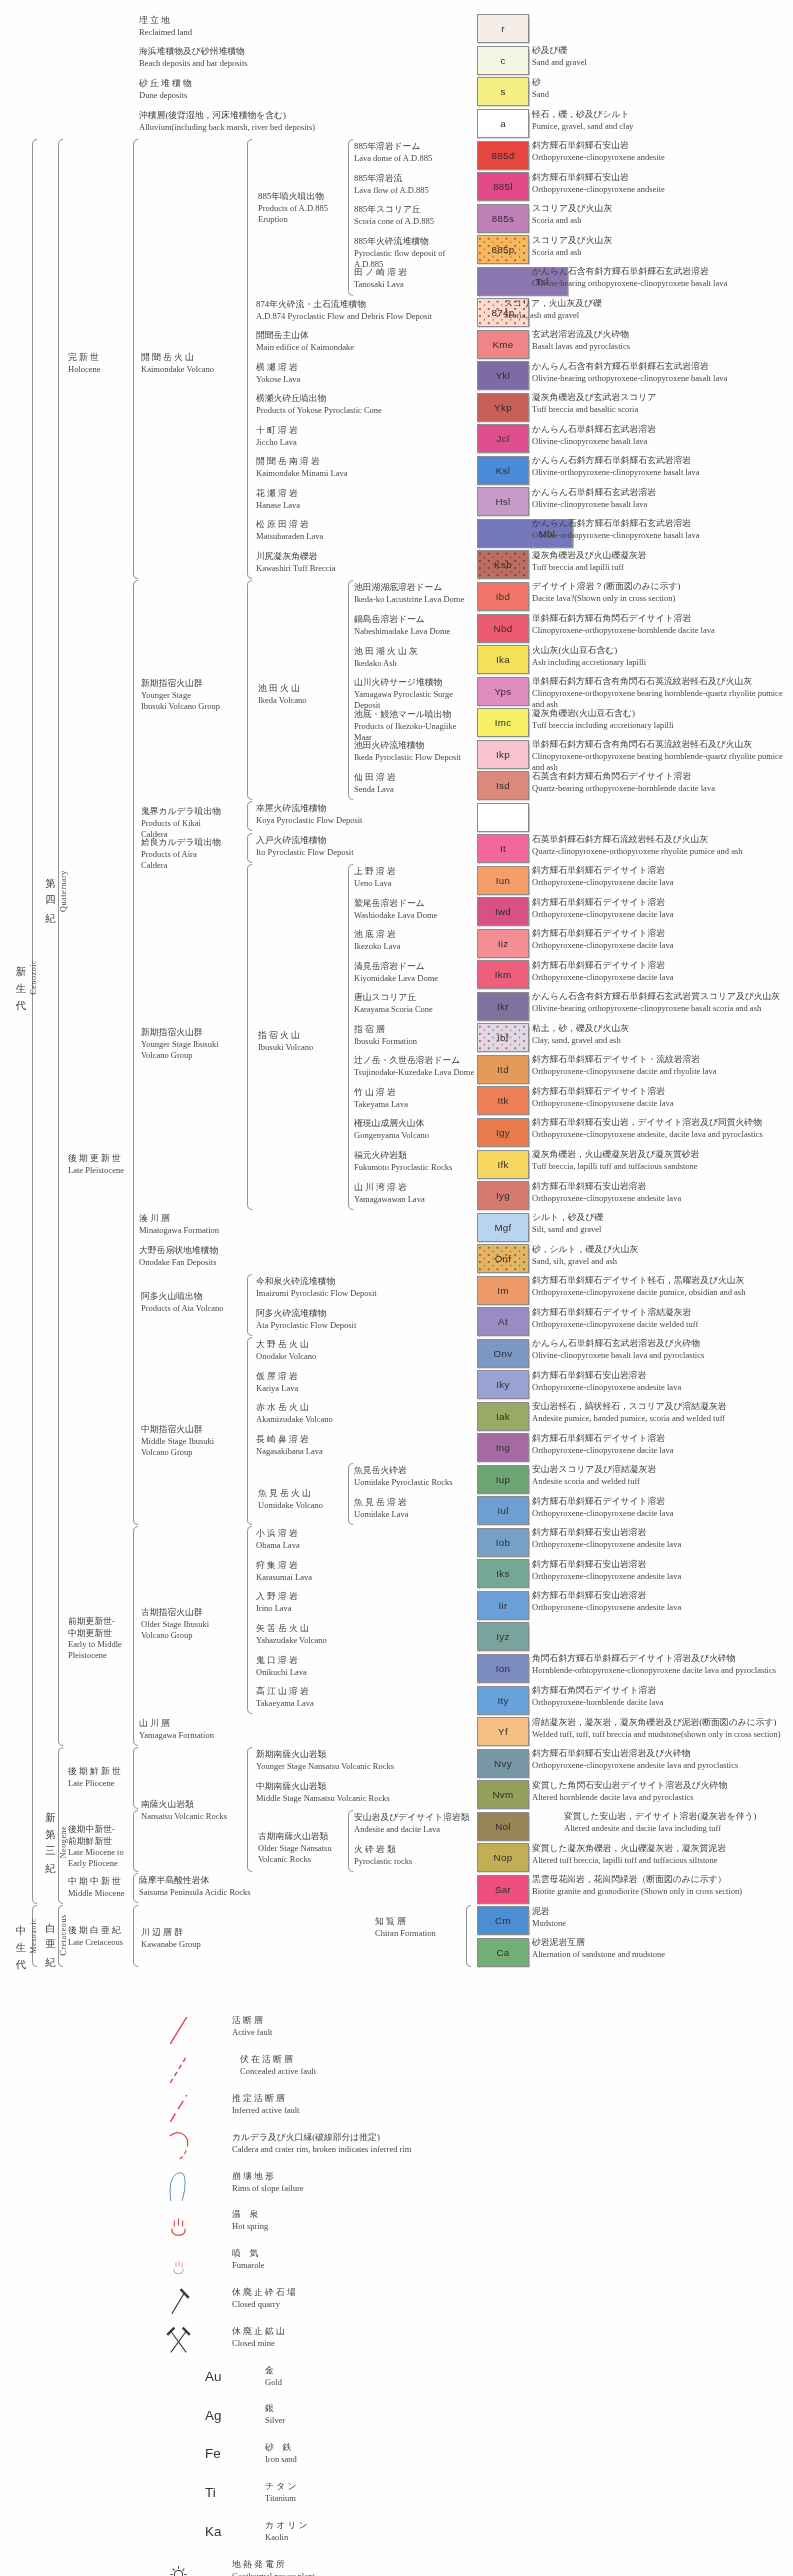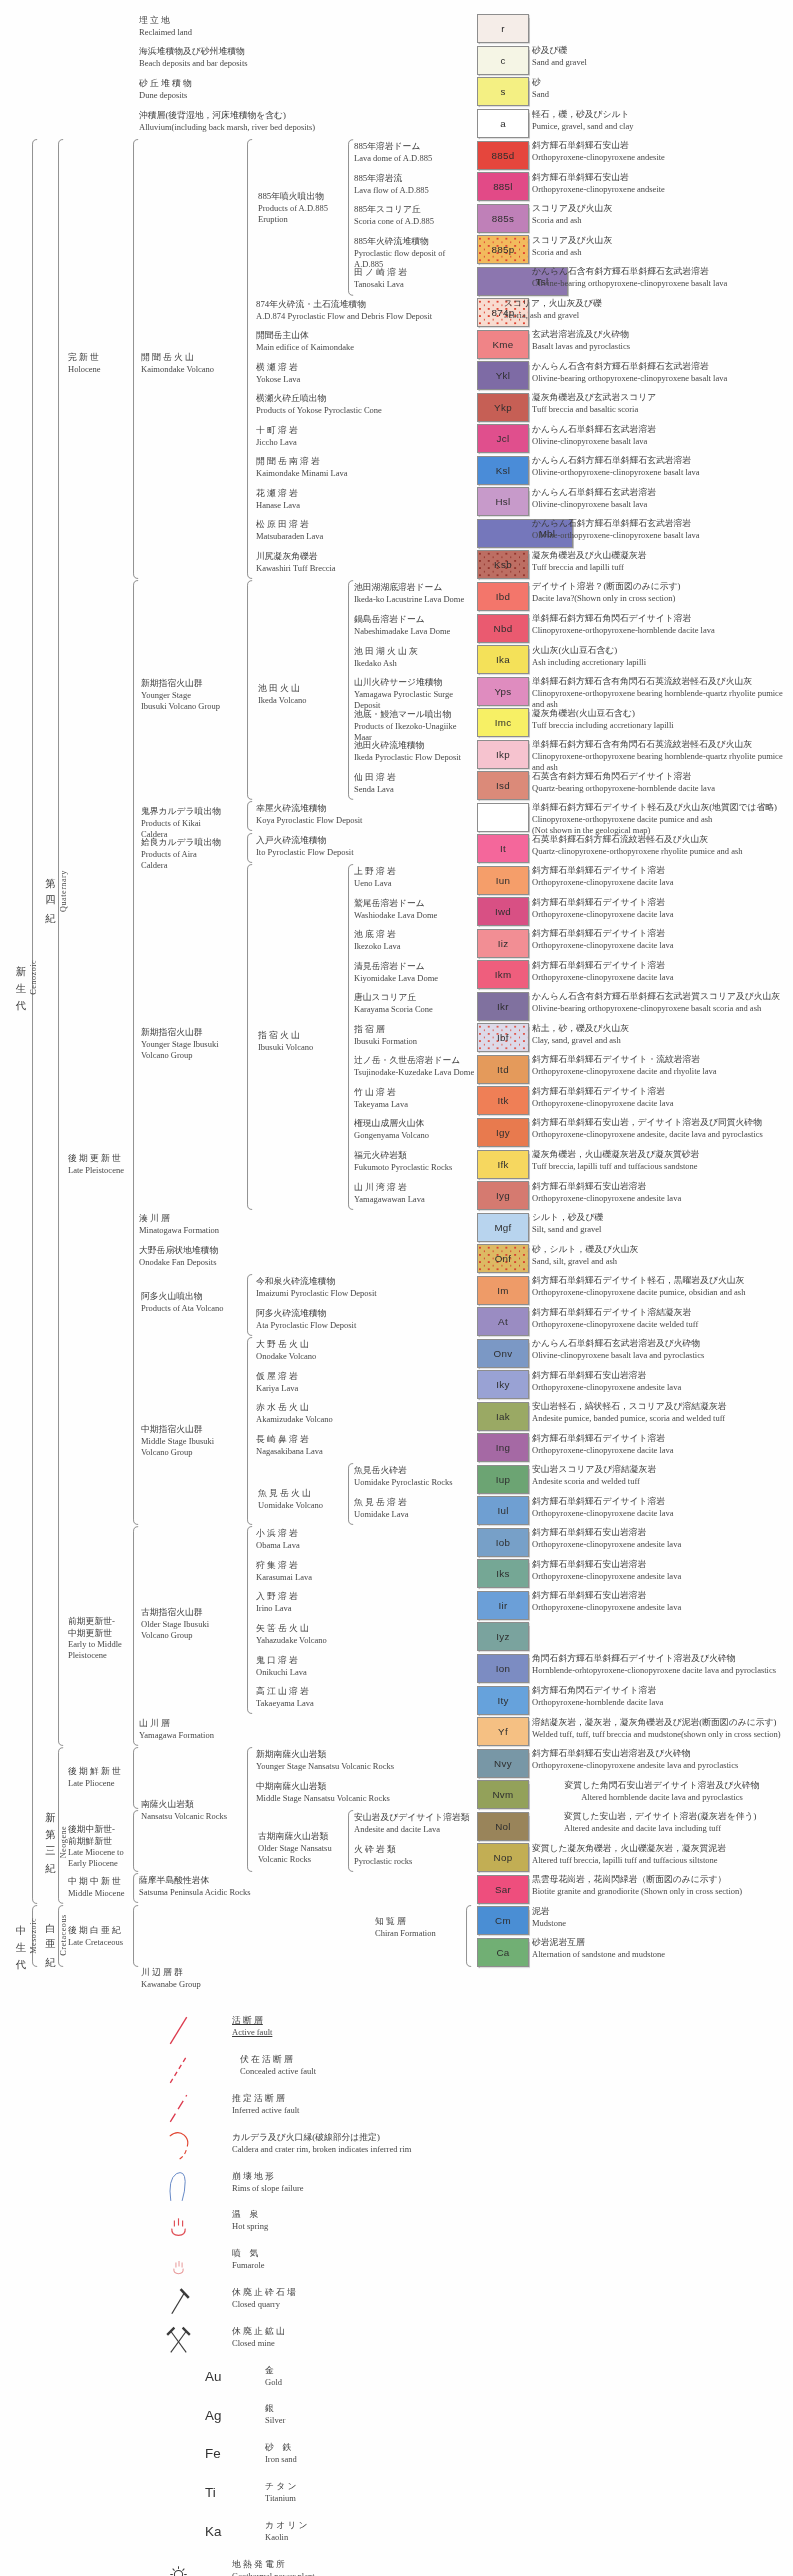--- a/index.html
+++ b/index.html
@@ -215,21 +215,21 @@
     </div>
     <div class="bracket" style="left: 247px; top: 1747px; width: 6.2px; height: 125px;">
       <svg width="6.2" height="125" viewBox="0 0 12 242.60000000000036">
     <path d="M10,1 Q1,1 1,10 L1,232.60000000000036 Q1,241.60000000000036 10,241.60000000000036" fill="none" stroke="#5a5a5a" stroke-width="1.3"></path>
       </svg>
     </div>
     <div class="hlabel" style="left: 141px; top: 1799px; width: 112px;">
       <div class="jp">南薩火山岩類</div>
       <div class="en">Nansatsu Volcanic Rocks</div>
     </div>
-    <div class="hlabel" style="left: 141px; top: 1927px; width: 112px; margin-top: 40px;">
+    <div class="hlabel" style="left: 141px; top: 1927px; width: 112px;">
       <div class="jp">川 辺 層 群</div>
       <div class="en">Kawanabe Group</div>
     </div>
     <div class="bracket" style="left: 348px; top: 139px; width: 6.2px; height: 157px;">
       <svg width="6.2" height="157" viewBox="0 0 12 303.8">
     <path d="M10,1 Q1,1 1,10 L1,293.8 Q1,302.8 10,302.8" fill="none" stroke="#5a5a5a" stroke-width="1.3"></path>
       </svg>
     </div>
     <div class="hlabel" style="left: 258px; top: 191px; width: 99px;">
       <div class="jp">885年噴火噴出物</div>
@@ -551,25 +551,20 @@
     </div>
     <div class="lith" style="left: 532px; top: 771px; width: 260px;">
       <div class="jp">石英含有斜方輝石角閃石デイサイト溶岩</div>
       <div class="en">Quartz-bearing orthopyroxene-hornblende dacite lava</div>
     </div>
     <div class="unit-name" style="left: 256px; top: 803px; width: 216px;">
       <div class="jp">幸屋火砕流堆積物</div>
       <div class="en">Koya Pyroclastic Flow Deposit</div>
     </div>
     <div class="swatch" style="left: 477px; top: 803px; background: rgb(255, 255, 255);"></div>
-    <div class="lith" style="left: 532px; top: 802px; width: 260px;">
-      <div class="jp">単斜輝石斜方輝石デイサイト軽石及び火山灰(地質図では省略)</div>
-      <div class="en">Clinopyroxene-orthopyroxene dacite pumice and ash
-(Not shown in the geological map)</div>
-    </div>
     <div class="unit-name" style="left: 256px; top: 835px; width: 216px;">
       <div class="jp">入戸火砕流堆積物</div>
       <div class="en">Ito Pyroclastic Flow Deposit</div>
     </div>
     <div class="swatch" style="left: 477px; top: 834px; background: rgb(244, 103, 155);">
       <div class="code">It</div>
     </div>
     <div class="lith" style="left: 532px; top: 834px; width: 260px;">
       <div class="jp">石英単斜輝石斜方輝石流紋岩軽石及び火山灰</div>
       <div class="en">Quartz-clinopyroxene-orthopyroxene rhyolite pumice and ash</div>
@@ -889,21 +884,21 @@
       <div class="jp">斜方輝石単斜輝石安山岩溶岩及び火砕物</div>
       <div class="en">Orthopyroxene-clinopyroxene andesite lava and pyroclastics</div>
     </div>
     <div class="unit-name" style="left: 256px; top: 1781px; width: 216px;">
       <div class="jp">中期南薩火山岩類</div>
       <div class="en">Middle Stage Nansatsu Volcanic Rocks</div>
     </div>
     <div class="swatch" style="left: 477px; top: 1780px; background: rgb(147, 161, 90);">
       <div class="code">Nvm</div>
     </div>
-    <div class="lith" style="left: 532px; top: 1780px; width: 260px; text-align: center;">
+    <div class="lith" style="left: 532px; top: 1780px; width: 260px;">
       <div class="jp">変質した角閃石安山岩デイサイト溶岩及び火砕物</div>
       <div class="en">Altered hornblende dacite lava and pyroclastics</div>
     </div>
     <div class="unit-name" style="left: 354px; top: 1812px; width: 121px;">
       <div class="jp">安山岩及びデイサイト溶岩類</div>
       <div class="en">Andesite and dacite Lava</div>
     </div>
     <div class="swatch" style="left: 477px; top: 1812px; background: rgb(153, 132, 90);">
       <div class="code">Nol</div>
     </div>
@@ -945,21 +940,21 @@
     </div>
     <div class="lith" style="left: 532px; top: 1937px; width: 260px;">
       <div class="jp">砂岩泥岩互層</div>
       <div class="en">Alternation of sandstone and mudstone</div>
     </div>
     <div class="symglyph" style="left: 150px; top: 2011px;">
       <svg width="31" height="37" viewBox="0 0 60 72">
         <line x1="14" y1="62" x2="46" y2="10" stroke="#dc3a4e" stroke-width="2.6"></line>
       </svg>
     </div>
-    <div class="hlabel" style="left: 232px; top: 2015px; width: 319px; text-decoration: underline;">
+    <div class="hlabel" style="left: 232px; top: 2015px; width: 319px;">
       <div class="jp">活 断 層</div>
       <div class="en">Active fault</div>
     </div>
     <div class="symglyph" style="left: 150px; top: 2050px;">
       <svg width="31" height="37" viewBox="0 0 60 72">
         <line x1="14" y1="62" x2="46" y2="10" stroke="#dc3a4e" stroke-width="2.6" stroke-dasharray="9 7"></line>
       </svg>
     </div>
     <div class="hlabel" style="left: 240px; top: 2054px; width: 319px;">
       <div class="jp">伏 在 活 断 層</div>

